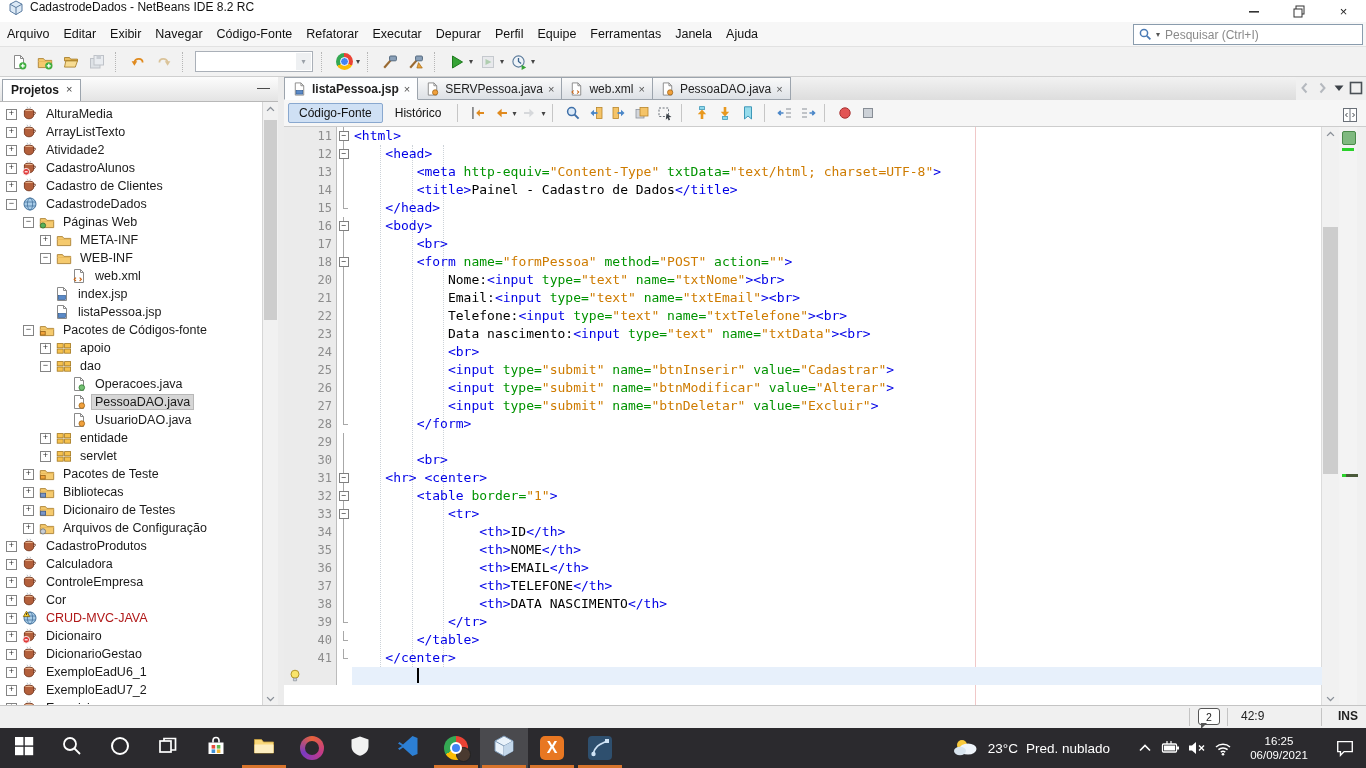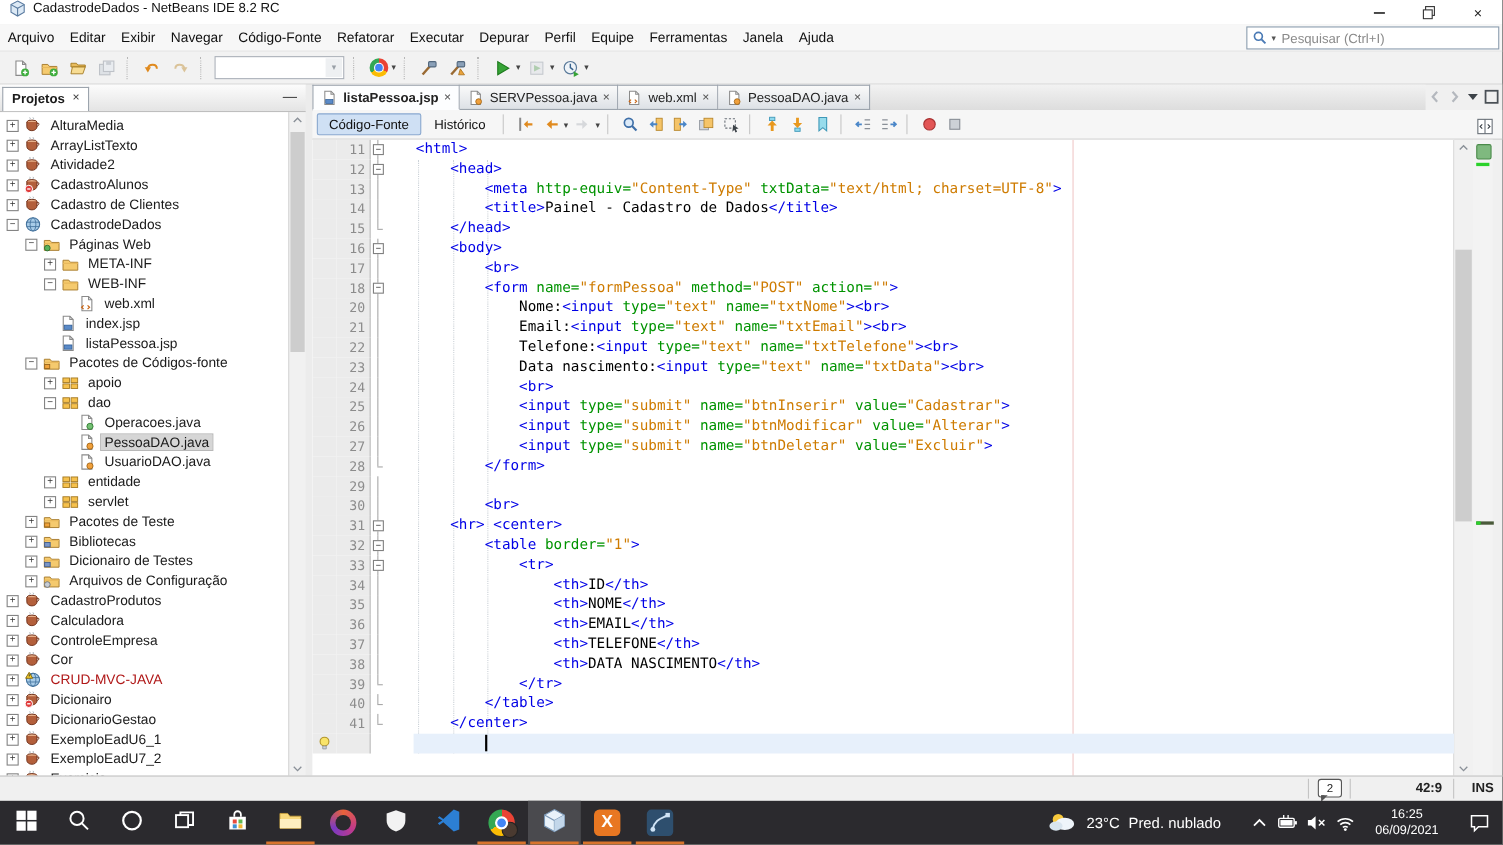--- a/index.html
+++ b/index.html
@@ -74,39 +74,39 @@
       font:12px "DejaVu Sans Mono",monospace;line-height:18px;text-align:right;padding-right:4px;}
   .fd{width:15px;flex:none;position:relative;}
   .fd i{position:absolute;left:0;top:0;right:0;bottom:0;}
   .fline::before{content:"";position:absolute;left:6px;top:0;bottom:0;border-left:1px solid #a8a8a8;}
   .fend::before{content:"";position:absolute;left:6px;top:0;height:9px;border-left:1px solid #a8a8a8;}
   .fend::after{content:"";position:absolute;left:6px;top:9px;width:5px;border-top:1px solid #a8a8a8;}
   .fbox{display:block;}
   .fbox::before{content:"";position:absolute;left:6px;top:0;bottom:0;border-left:1px solid #a8a8a8;}
   .fbox b{position:absolute;left:2px;top:4px;width:8px;height:8px;border:1px solid #808080;background:#fff;
       font:8px/7px "DejaVu Sans Mono",monospace;font-weight:normal;text-align:center;color:#333;}
-  .cd{flex:1;white-space:pre;font:13px "DejaVu Sans Mono",monospace;line-height:18px;padding-left:2px;position:relative;margin-left:24px;}
+  .cd{flex:1;white-space:pre;font:13px "DejaVu Sans Mono",monospace;line-height:18px;padding-left:2px;position:relative;}
   .cl.cur .cd{background:#e7f0fb;}
   .caret{position:absolute;top:1px;width:2px;height:15px;background:#000;}
   .tk-p{color:#000;} .tk-g{color:#0000e6;} .tk-a{color:#009300;} .tk-v{color:#ce7b00;}
   
   .cscroll{position:absolute;right:27px;top:50px;bottom:0;width:17px;background:#f1f1f1;border-left:1px solid #dcdcdc;}
   .cscroll .thumb{position:absolute;left:1px;right:1px;top:100px;height:247px;background:#cdcdcd;}
   .cscroll .a{position:absolute;left:0;right:0;height:15px;display:flex;align-items:center;justify-content:center;}
   .cscroll .a.up{top:0;} .cscroll .a.dn{bottom:0;}
   .stripe{position:absolute;right:9px;width:18px;top:50px;bottom:0;background:#f3f3f3;}
   .stripe .ok{position:absolute;left:3px;top:4px;width:12px;height:12px;background:#7fb97f;border:1px solid #4a8a4a;border-radius:2px;}
   .stripe .okdash{position:absolute;left:3px;top:21px;width:12px;height:3px;background:#2ad12a;}
   .stripe .cmark{position:absolute;left:3px;top:347px;width:12px;height:3px;background:#4a5a3a;border-left:4px solid #2ad12a;}
   
   .statusbar{position:absolute;left:0;right:0;bottom:40px;height:22px;background:#f0f0f0;border-top:1px solid #c4c4c4;font-size:12px;color:#222;}
   .sb-notif{position:absolute;right:146px;top:2px;width:20px;height:15px;border:1px solid #555;border-radius:3px;background:#fff;font-size:10.5px;display:flex;align-items:center;justify-content:center;}
   .sb-notif::after{content:"";position:absolute;left:2px;bottom:-5px;border:3px solid transparent;border-top-color:#555;border-left-color:#555;}
   .sb-sep{position:absolute;top:2px;bottom:2px;border-left:1px solid #c4c4c4;}
-  .sb-caret{position:absolute;right:55px;top:3px;width:70px;text-align:right;font-weight:bold;}
+  .sb-caret{position:absolute;right:55px;top:3px;width:70px;text-align:left;}
   .sb-ins{position:absolute;right:8px;top:3px;font-weight:bold;}
   
   .taskbar{position:absolute;left:0;right:0;bottom:0;height:40px;background:#2b2a2e;display:flex;align-items:stretch;}
   .slot{width:48px;height:40px;display:flex;align-items:center;justify-content:center;position:relative;flex:none;}
   .slot.active{background:#4a4a4e;}
   .slot .runline{position:absolute;bottom:0;left:2px;width:44px;height:3px;background:#d8742c;}
   .ic-chrome{width:24px;height:24px;border-radius:50%;position:relative;background:conic-gradient(#ea4335 0 33%,#fbbc05 0 66%,#34a853 0 100%);}
   .ic-chrome::after{content:"";position:absolute;left:6px;top:6px;width:12px;height:12px;border-radius:50%;background:#4285f4;border:2px solid #fff;box-sizing:border-box;}
   .ic-chrome .badge{position:absolute;right:-3px;bottom:-2px;width:13px;height:13px;border-radius:50%;background:#4a3a30;border:1px solid #222;}
   .ic-ring{width:24px;height:24px;border-radius:50%;background:conic-gradient(#e8633a,#c23a8a,#7a3ac2,#e8633a);position:relative;}

